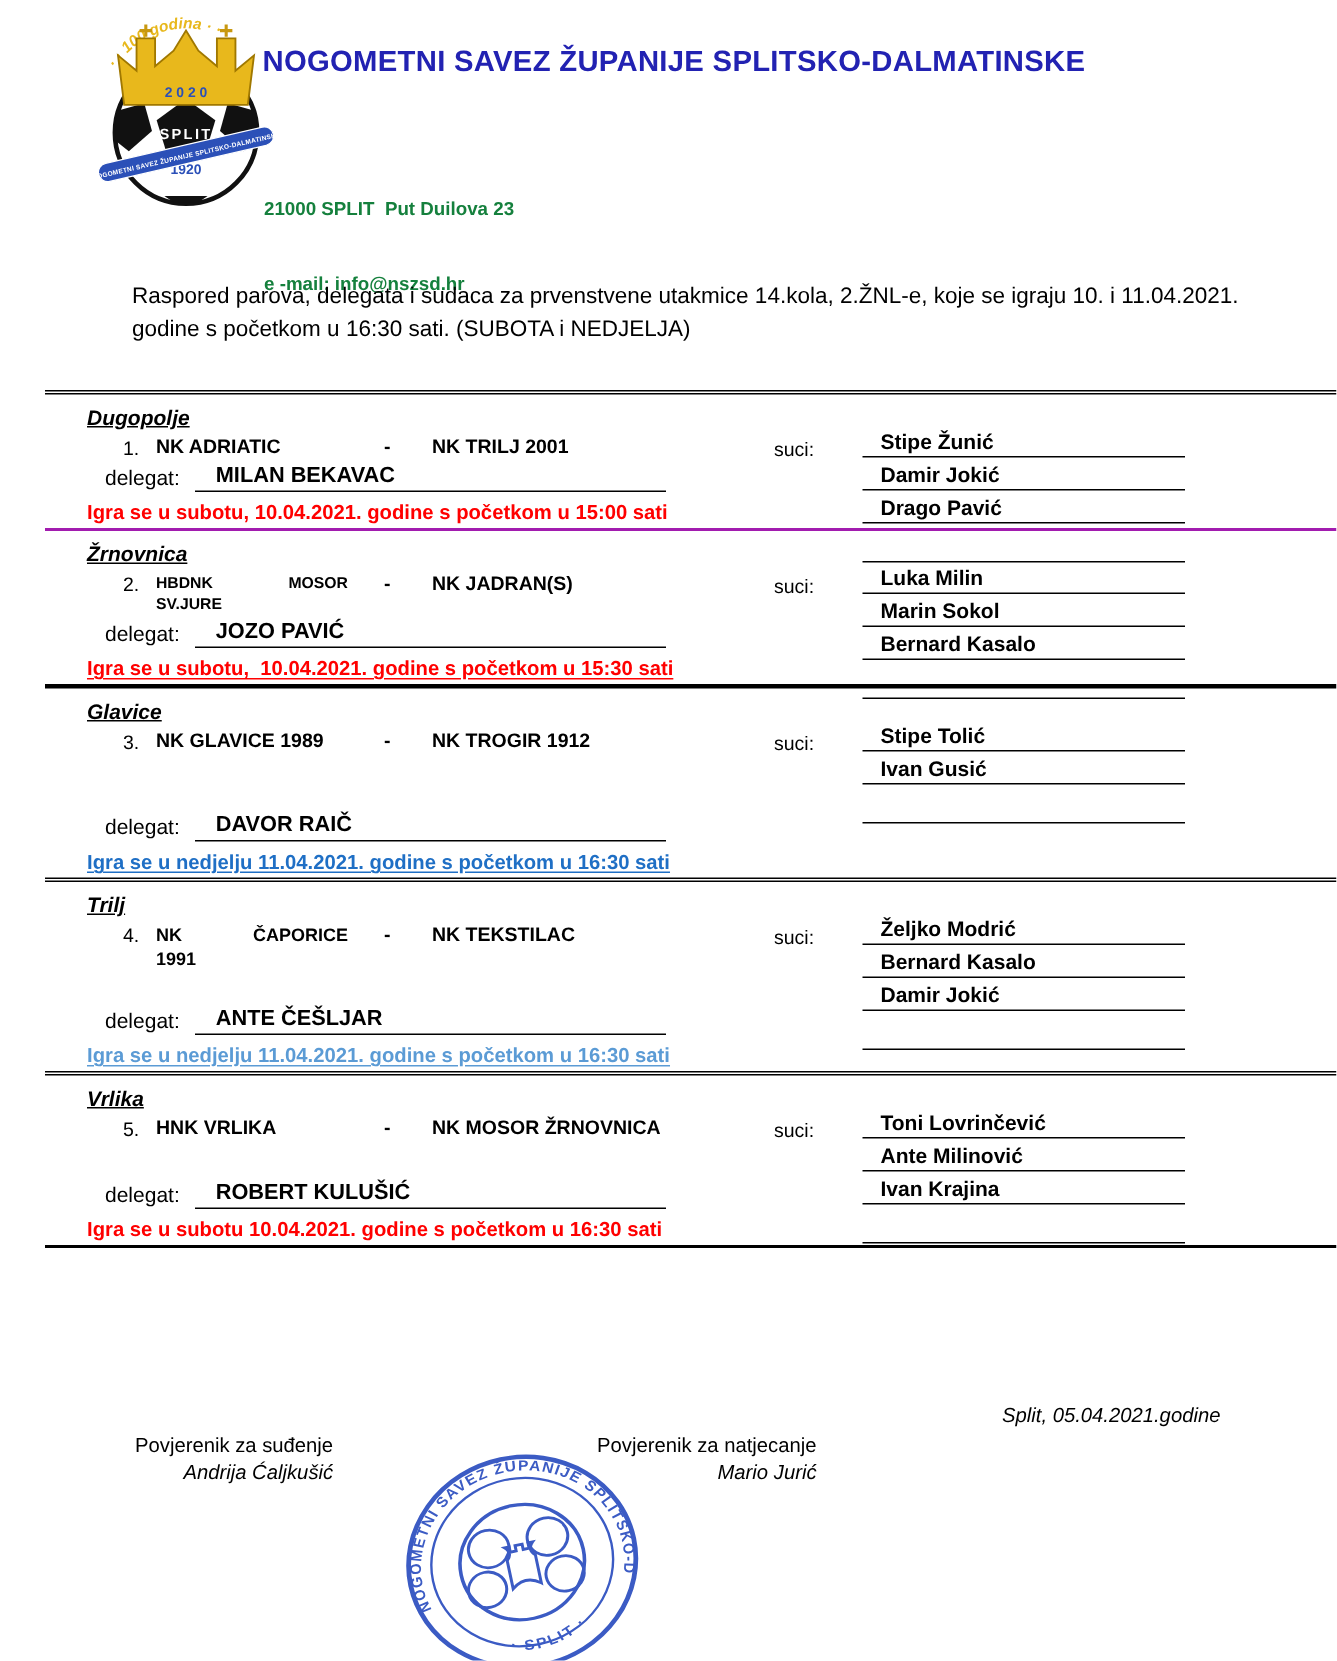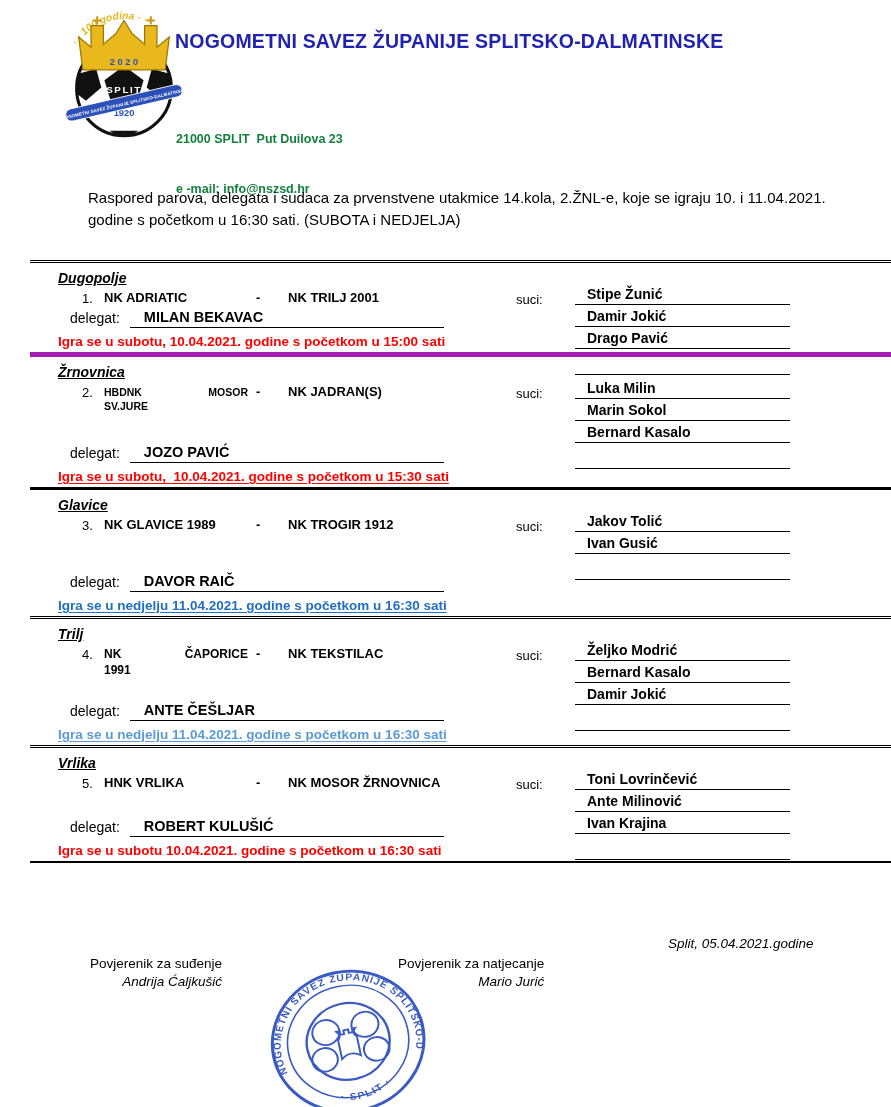--- a/index.html
+++ b/index.html
@@ -10,33 +10,33 @@
   
   .logo{position:absolute;left:62px;top:6px;width:124px;height:136px}
   .org-title{position:absolute;left:175px;top:30px;font-size:19.5px;font-weight:bold;letter-spacing:.2px}
   .addr{position:absolute;left:176px;top:97px;font-size:12.5px;font-weight:bold;line-height:1.35;white-space:pre-wrap}
   
   .intro{position:absolute;left:88px;top:187px;width:742px;font-size:15px;line-height:1.45}
   
   .sections{position:absolute;left:30px;top:260px;width:861px}
   .sec{position:relative;box-sizing:border-box}
   .s1{height:92px;border-top:3px double #000}
-  .s2{height:135px;border-top:5px solid #a21caf}
+  .s2{height:104px;border-top:2px solid #a21caf}
   .s3{height:129px;border-top:3px solid #000}
   .s4{height:129px;border-top:3px double #000}
   .s5{height:116px;border-top:3px double #000}
   .rule-end{border-top:2px solid #000;height:0}
   .venue{position:absolute;left:28px;top:7px;font-weight:bold;font-style:italic;text-decoration:underline;font-size:14px}
   .num{position:absolute;left:52px;top:28px;font-size:13px}
   .home{position:absolute;left:74px;top:27px;width:152px;font-weight:bold;font-size:13px;display:flex}
   .s2 .home{font-size:10.5px;top:29px}
   .s4 .home{font-size:12px;top:28px}
   .hcol1{display:flex;flex-direction:column}
   .hl{display:block;line-height:1.3}
-  .hcol2{margin-left:auto;margin-right:8px}
+  .hcol2{margin-left:auto;margin-right:24px}
   .dash{position:absolute;left:226px;top:27px;font-weight:bold;font-size:13px}
   .away{position:absolute;left:258px;top:27px;width:222px;font-weight:bold;font-size:13px}
   .suci{position:absolute;left:486px;top:29px;font-size:13px}
   .refs{position:absolute;left:545px;top:20px;width:215px}
   .refrow{height:22px;border-bottom:1px solid #000;font-weight:bold;font-size:14px;padding-left:12px;line-height:23px;box-sizing:border-box}
   .refrow.empty{height:26px}
   .delrow{position:absolute;left:40px;bottom:24px;display:flex;align-items:center}
   .dlabel{font-size:14px;padding-bottom:2px}
   .dname{border-bottom:1px solid #000;width:300px;margin-left:10px;padding-left:14px;padding-bottom:2px;font-weight:bold;font-size:14.5px}
   .note{position:absolute;left:28px;bottom:3px;font-weight:bold;font-size:13.5px;white-space:pre-wrap;text-underline-offset:2px}
@@ -143,21 +143,21 @@
       <span class="hcol1">
         <span class="hl">NK GLAVICE 1989</span>
         <span class="hl"></span>
       </span>
       <span class="hcol2"></span>
     </div>
     <div class="dash">-</div>
     <div class="away">NK TROGIR 1912</div>
     <div class="suci">suci:</div>
     <div class="refs">
-      <div class="refrow">Jakov Tolić</div>
+      <div class="refrow">Stipe Tolić</div>
       <div class="refrow">Ivan Gusić</div>
       <div class="refrow empty"></div>
     </div>
     <div class="delrow">
       <span class="dlabel">delegat:</span>
       <span class="dname">DAVOR RAIČ</span>
     </div>
     <div class="note" style="color: rgb(31, 111, 197); text-decoration: underline;">Igra se u nedjelju 11.04.2021. godine s početkom u 16:30 sati</div>
   </section>
 

